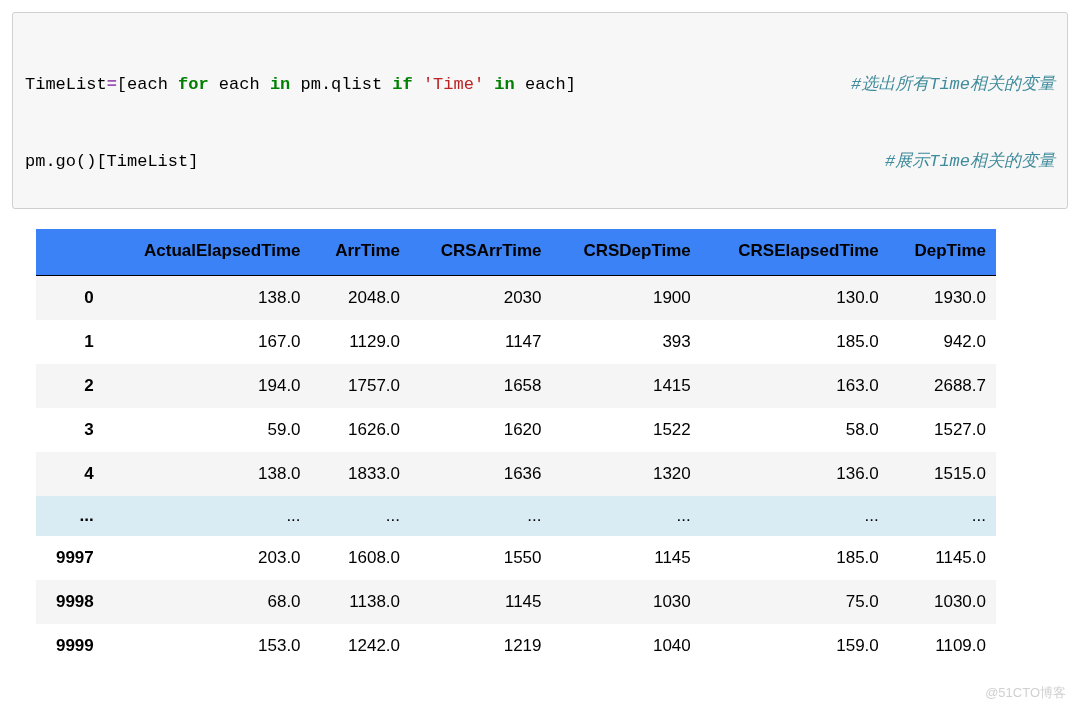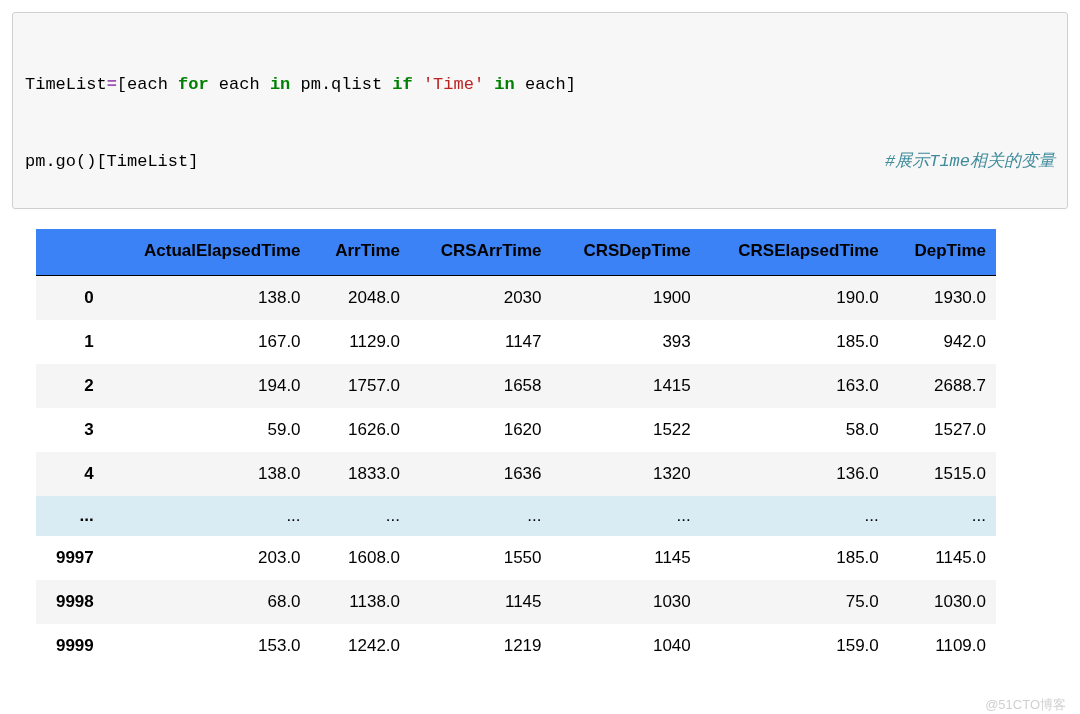--- a/index.html
+++ b/index.html
@@ -62,31 +62,32 @@
   table.dataframe tbody tr.ellipsis {
     background: #d9ecf3;
   }
   table.dataframe tbody tr.ellipsis th,
   table.dataframe tbody tr.ellipsis td {
     padding: 10px 10px;
   }
   .watermark {
     position: fixed;
     right: 14px;
-    bottom: 0;
+    bottom: 12px;
     color: #d0d0d0;
     font-size: 13px;
   }
 </style>
 </head>
 <body>
 
 <div class="code-cell">
   <div class="code-line">
     <span class="code-left"><span class="tok-plain">TimeList</span><span class="tok-op">=</span><span class="tok-plain">[each </span><span class="tok-kw">for</span><span class="tok-plain"> each </span><span class="tok-kw">in</span><span class="tok-plain"> pm.qlist </span><span class="tok-kw">if</span><span class="tok-plain"> </span><span class="tok-str">'Time'</span><span class="tok-plain"> </span><span class="tok-kw">in</span><span class="tok-plain"> each]</span></span>
+    <span class="code-right tok-cmt">#选出所有Time相关的变量</span>
   </div>
   <div class="code-line">
     <span class="code-left tok-plain">pm.go()[TimeList]</span>
     <span class="code-right tok-cmt">#展示Time相关的变量</span>
   </div>
 </div>
 
 <div class="df-wrap">
   <table class="dataframe">
     <thead>
@@ -100,21 +101,21 @@
         <th>DepTime</th>
       </tr>
     </thead>
     <tbody id="df-body">
     <tr class="even">
           <th>0</th>
           <td>138.0</td>
           <td>2048.0</td>
           <td>2030</td>
           <td>1900</td>
-          <td>190.0</td>
+          <td>130.0</td>
           <td>1930.0</td>
         </tr>
         <tr class="odd">
           <th>1</th>
           <td>167.0</td>
           <td>1129.0</td>
           <td>1147</td>
           <td>393</td>
           <td>185.0</td>
           <td>942.0</td>

